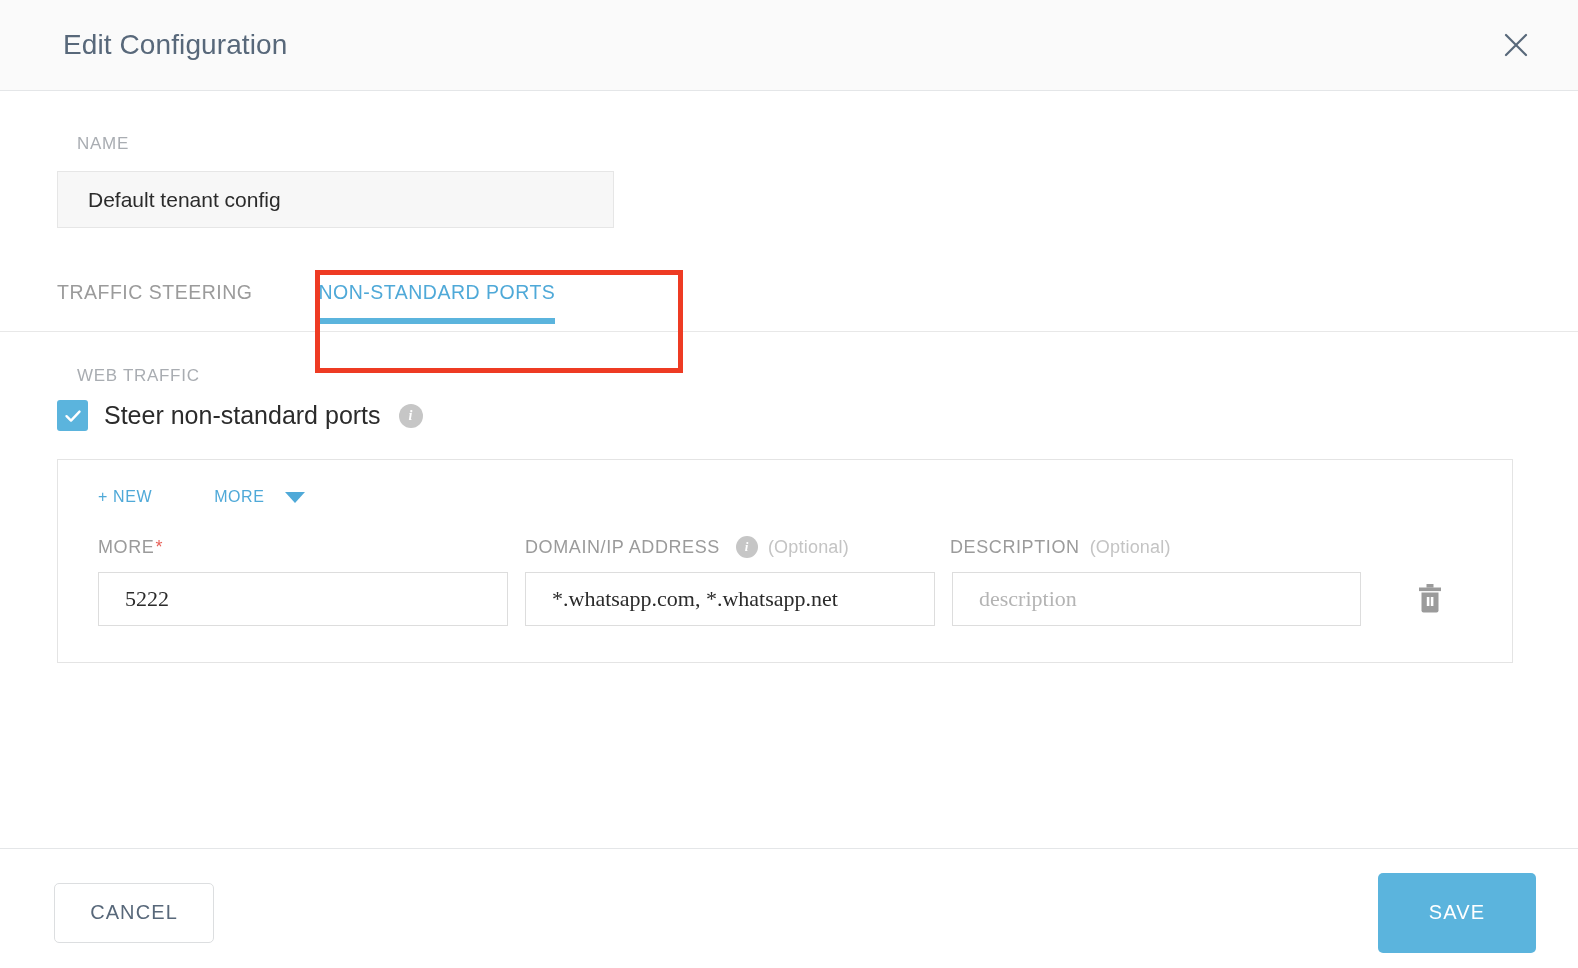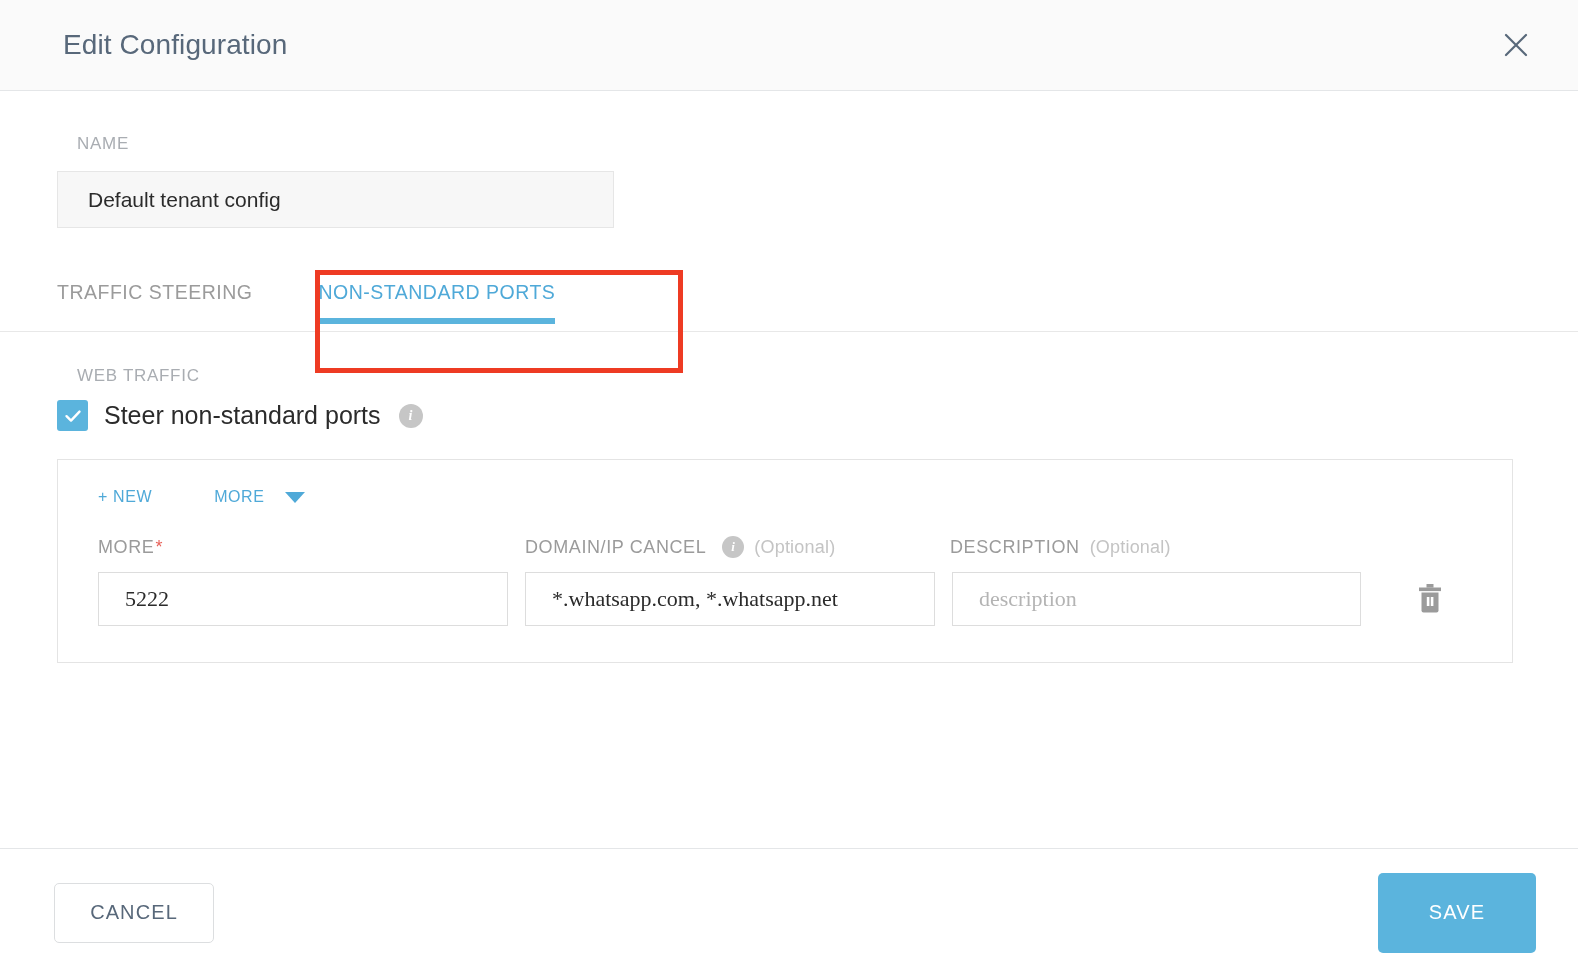--- a/index.html
+++ b/index.html
@@ -336,21 +336,21 @@
           <div class="caret"></div>
         </div>
       </div>
 
       <div class="col-headers">
         <div class="col-h c1">
           <span>MORE</span>
           <span class="req">*</span>
         </div>
         <div class="col-h c2">
-          <span>DOMAIN/IP CANCEL</span>
+          <span>DOMAIN/IP ADDRESS</span>
           <span class="info-icon">i</span>
           <span class="opt">(Optional)</span>
         </div>
         <div class="col-h c3">
           <span>DESCRIPTION</span>
           <span class="opt">(Optional)</span>
         </div>
       </div>
 
       <div class="row-inputs">

